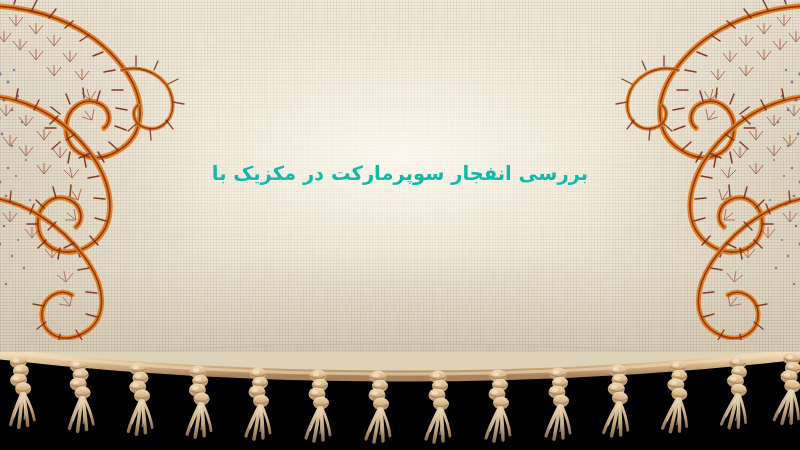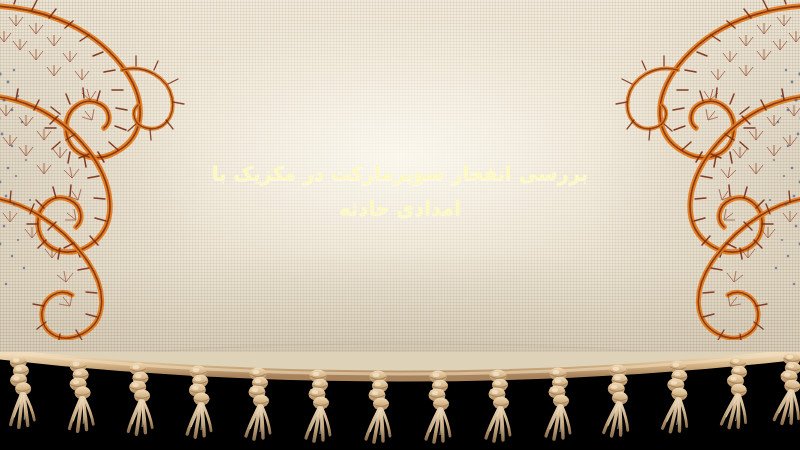--- a/index.html
+++ b/index.html
@@ -77,21 +77,21 @@
 
   
   #headline {
     position: absolute;
     left: 50%;
     top: 156px;
     transform: translateX(-50%);
     width: 460px;
     text-align: center;
     direction: rtl;
-    color: #fef9c3;
+    color: #14b8a6;
     font-family: "DejaVu Sans", sans-serif;
     font-size: 19.5px;
     font-weight: bold;
     line-height: 35px;
     letter-spacing: 0px;
     text-shadow: 0 1px 0 rgba(255,255,255,0.45);
   }
   #headline .ln { display: block; white-space: nowrap; }
 </style>
 </head>
@@ -364,16 +364,15 @@
         <use href="#tassel" x="618" y="15" transform="rotate(2 618 15)"></use>
         <use href="#tassel" x="678" y="11" transform="rotate(3 678 11)"></use>
         <use href="#tassel" x="738" y="7" transform="rotate(4 738 7)"></use>
         <use href="#tassel" x="792" y="3" transform="rotate(5 792 3)"></use>
       </g>
     </svg>
   </div>
 
   <div id="headline">
     <span class="ln">بررسی انفجار سوپرمارکت در مکزیک با</span>
-    <span class="ln">امدادی حادثه</span>
   </div>
 
 </div>
 
 </body></html>

